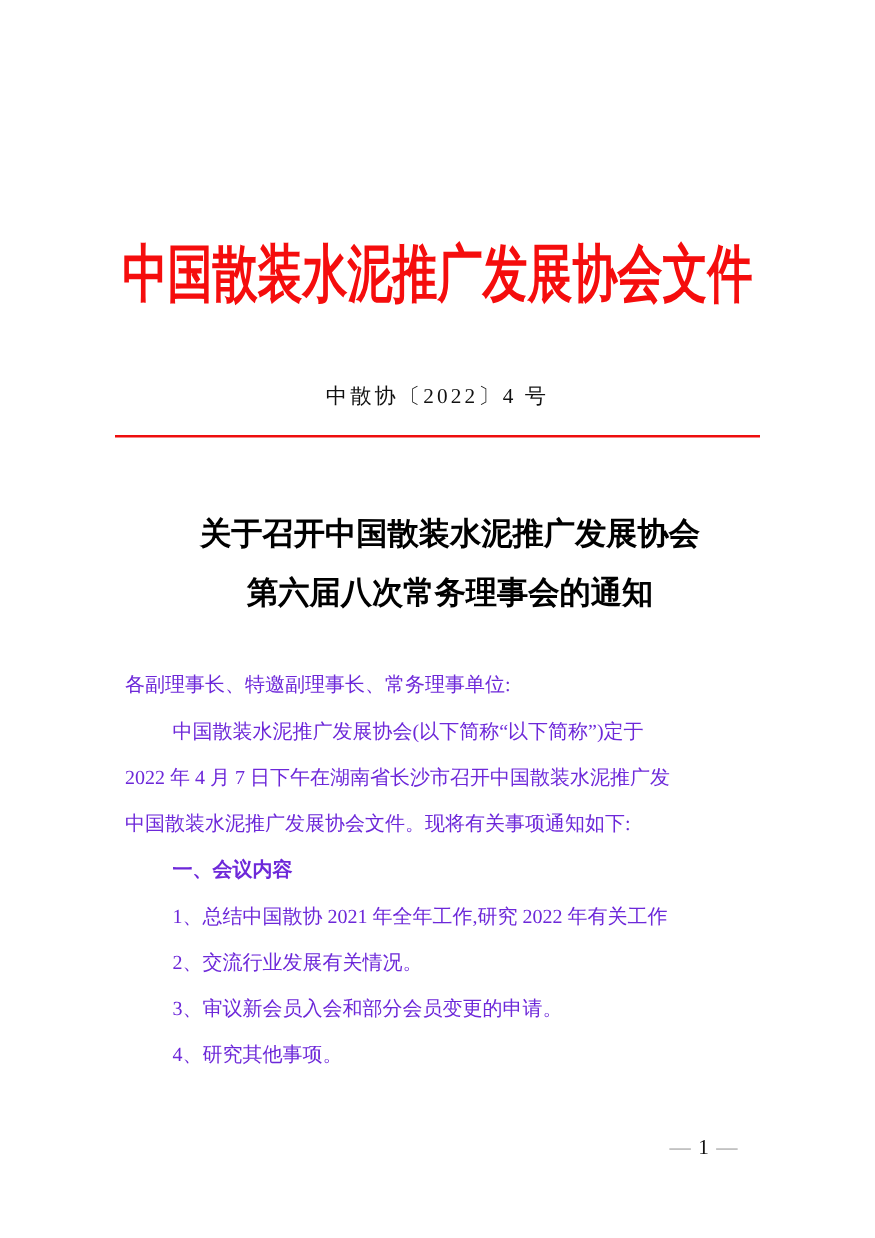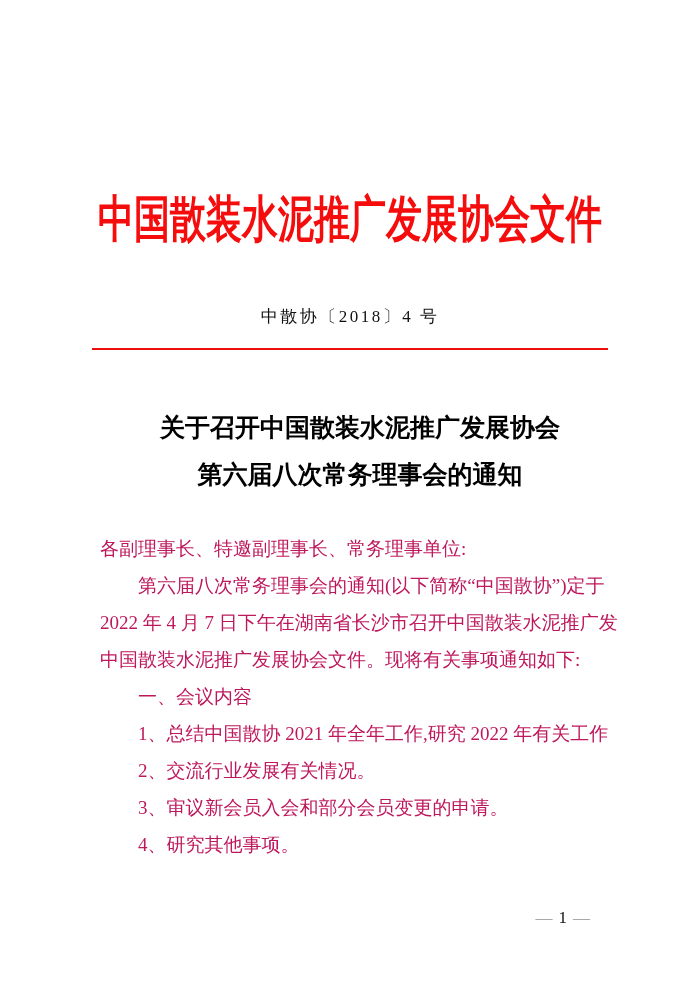--- a/index.html
+++ b/index.html
@@ -60,28 +60,28 @@
     font-size: 25px;
     line-height: 47px;
     color: #000000;
     padding-left: 20px;
   }
   .bodytext {
     position: absolute;
     top: 530px;
     left: 100px;
     width: 504px;
-    font-size: 19px;
+    font-size: 16px;
     line-height: 37px;
-    color: #be185d;
+    color: #6d28d9;
     text-align: justify;
   }
   .line { white-space: nowrap; }
   .line.indent { text-indent: 38px; }
-  .line.bold { font-weight: normal; }
+  .line.bold { font-weight: bold; }
   .footer {
     position: absolute;
     top: 908px;
     right: 104px;
     font-size: 17px;
     line-height: 20px;
     color: #111111;
     white-space: nowrap;
   }
   .footer .dash {
@@ -89,32 +89,32 @@
     padding: 0 6px;
   }
 </style>
 </head>
 <body>
 
 <div class="page">
 
   <div class="org-title">中国散装水泥推广发展协会文件</div>
 
-  <div class="doc-number">中散协〔2018〕4 号</div>
+  <div class="doc-number">中散协〔2022〕4 号</div>
 
   <div class="divider"></div>
 
   <div class="doc-title">
     <div>关于召开中国散装水泥推广发展协会</div>
     <div>第六届八次常务理事会的通知</div>
   </div>
 
   <div class="bodytext">
     <div class="line">各副理事长、特邀副理事长、常务理事单位:</div>
-    <div class="line indent">第六届八次常务理事会的通知(以下简称“中国散协”)定于</div>
+    <div class="line indent">中国散装水泥推广发展协会(以下简称“以下简称”)定于</div>
     <div class="line">2022 年 4 月 7 日下午在湖南省长沙市召开中国散装水泥推广发</div>
     <div class="line">中国散装水泥推广发展协会文件。现将有关事项通知如下:</div>
     <div class="line indent bold">一、会议内容</div>
     <div class="line indent">1、总结中国散协 2021 年全年工作,研究 2022 年有关工作</div>
     <div class="line indent">2、交流行业发展有关情况。</div>
     <div class="line indent">3、审议新会员入会和部分会员变更的申请。</div>
     <div class="line indent">4、研究其他事项。</div>
   </div>
 
   <div class="footer">

